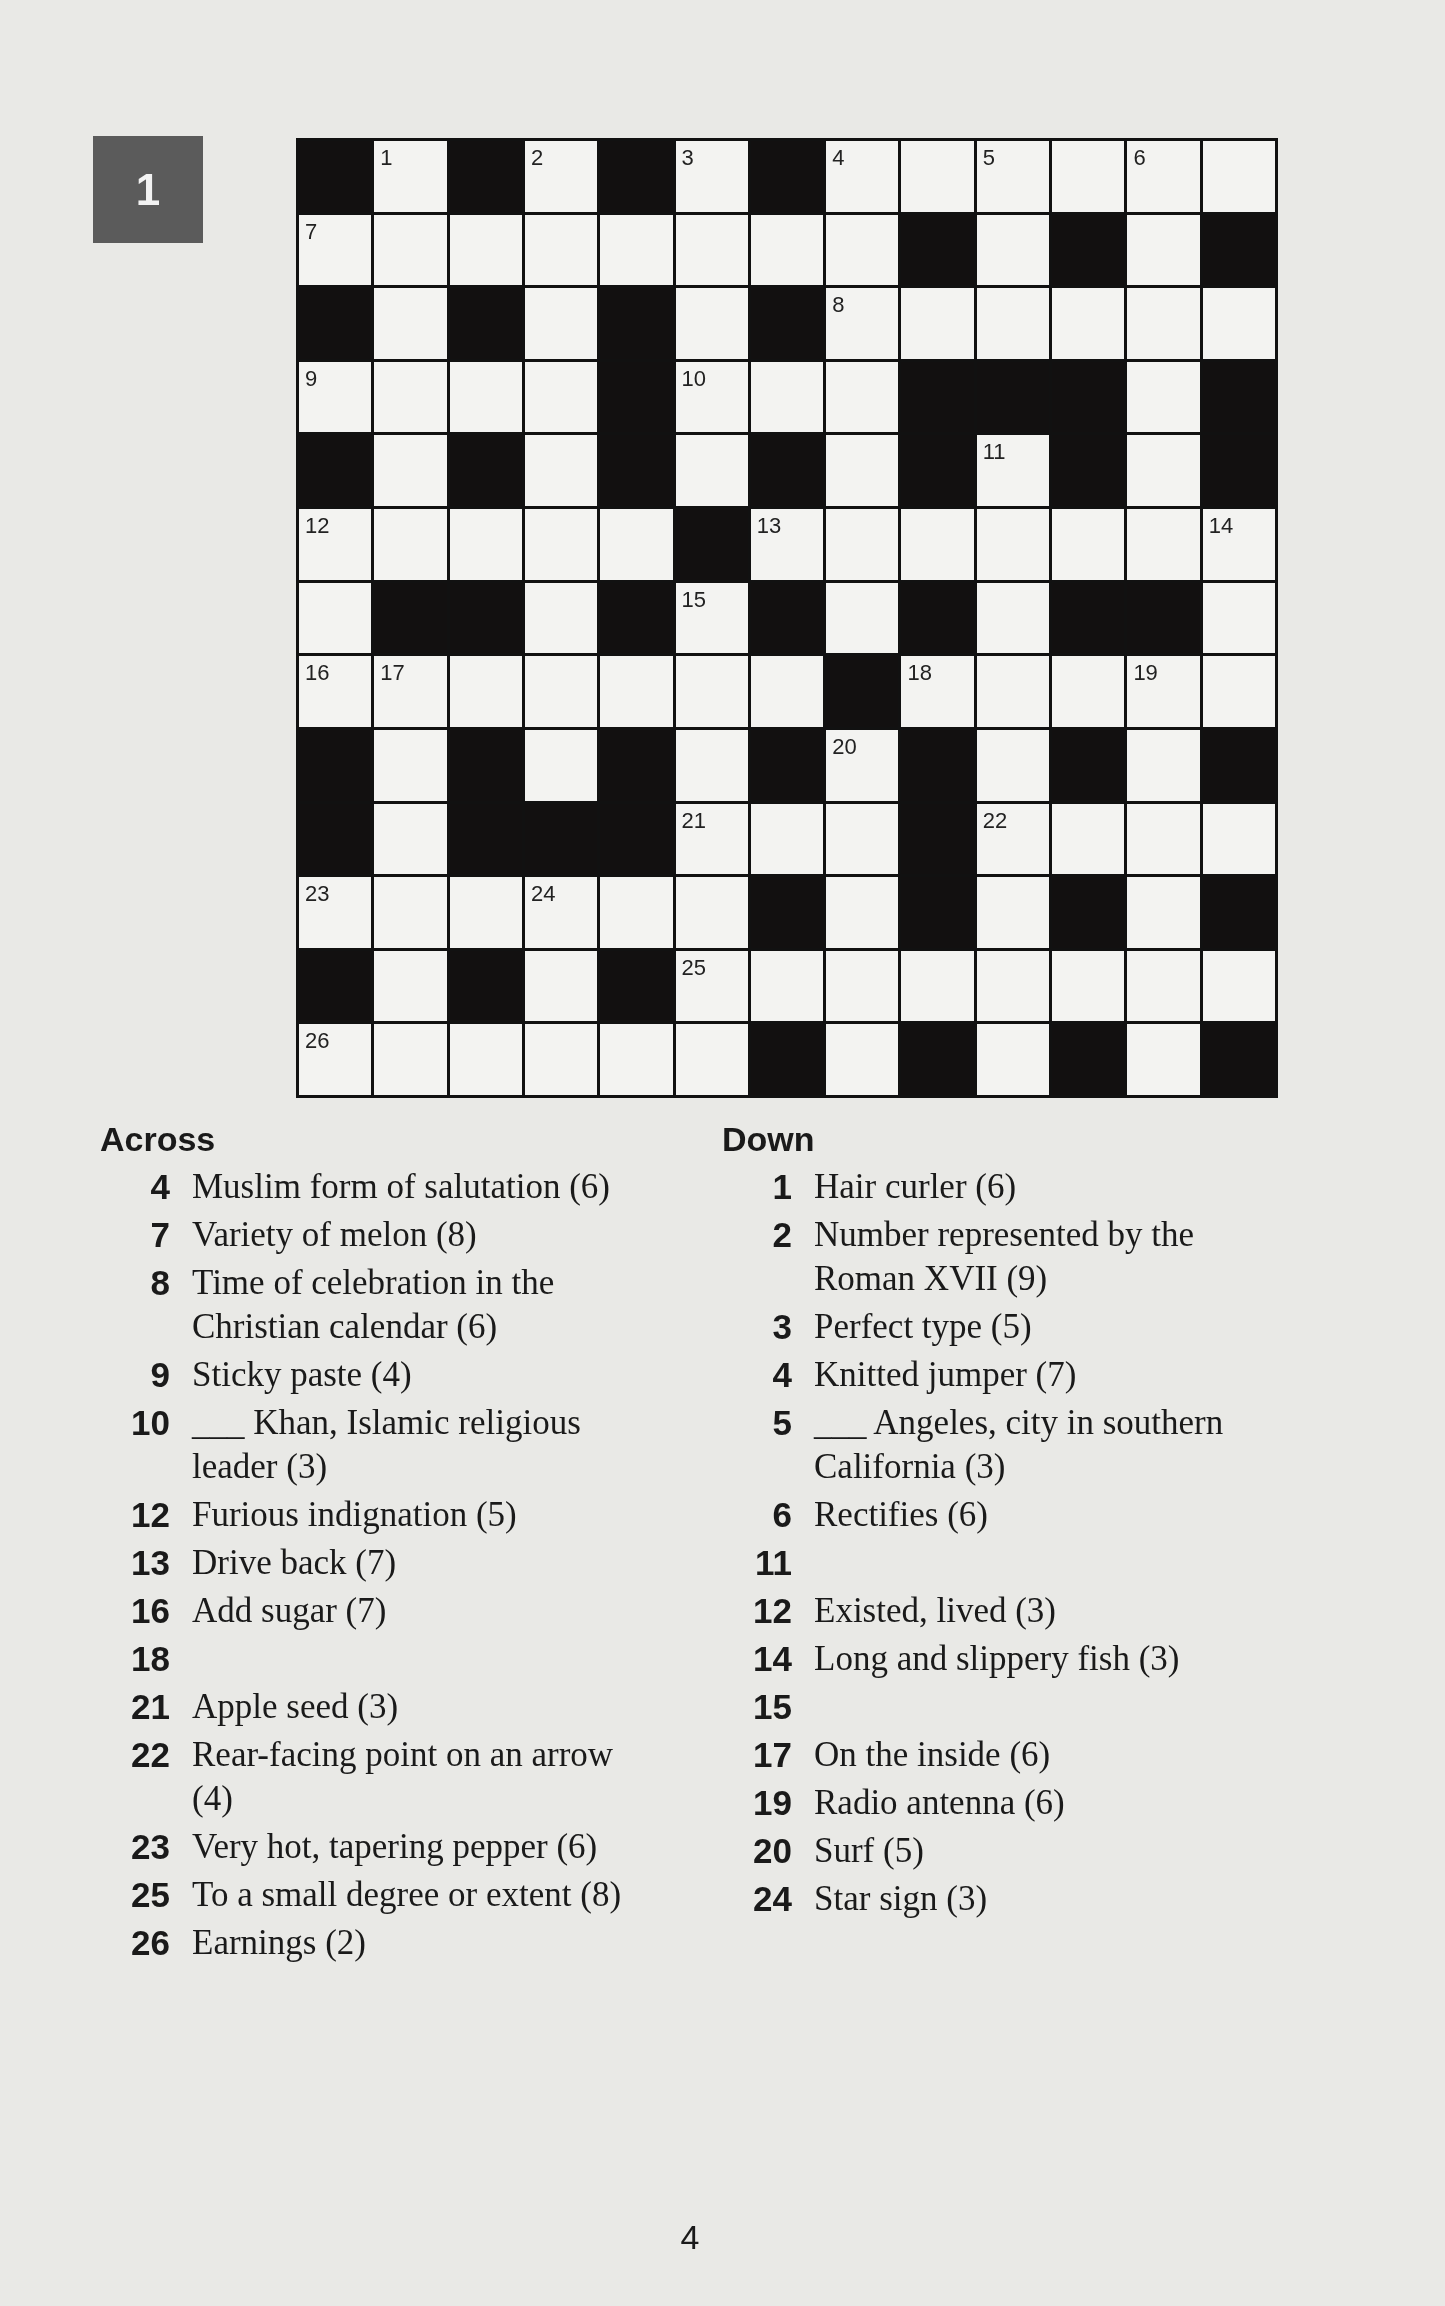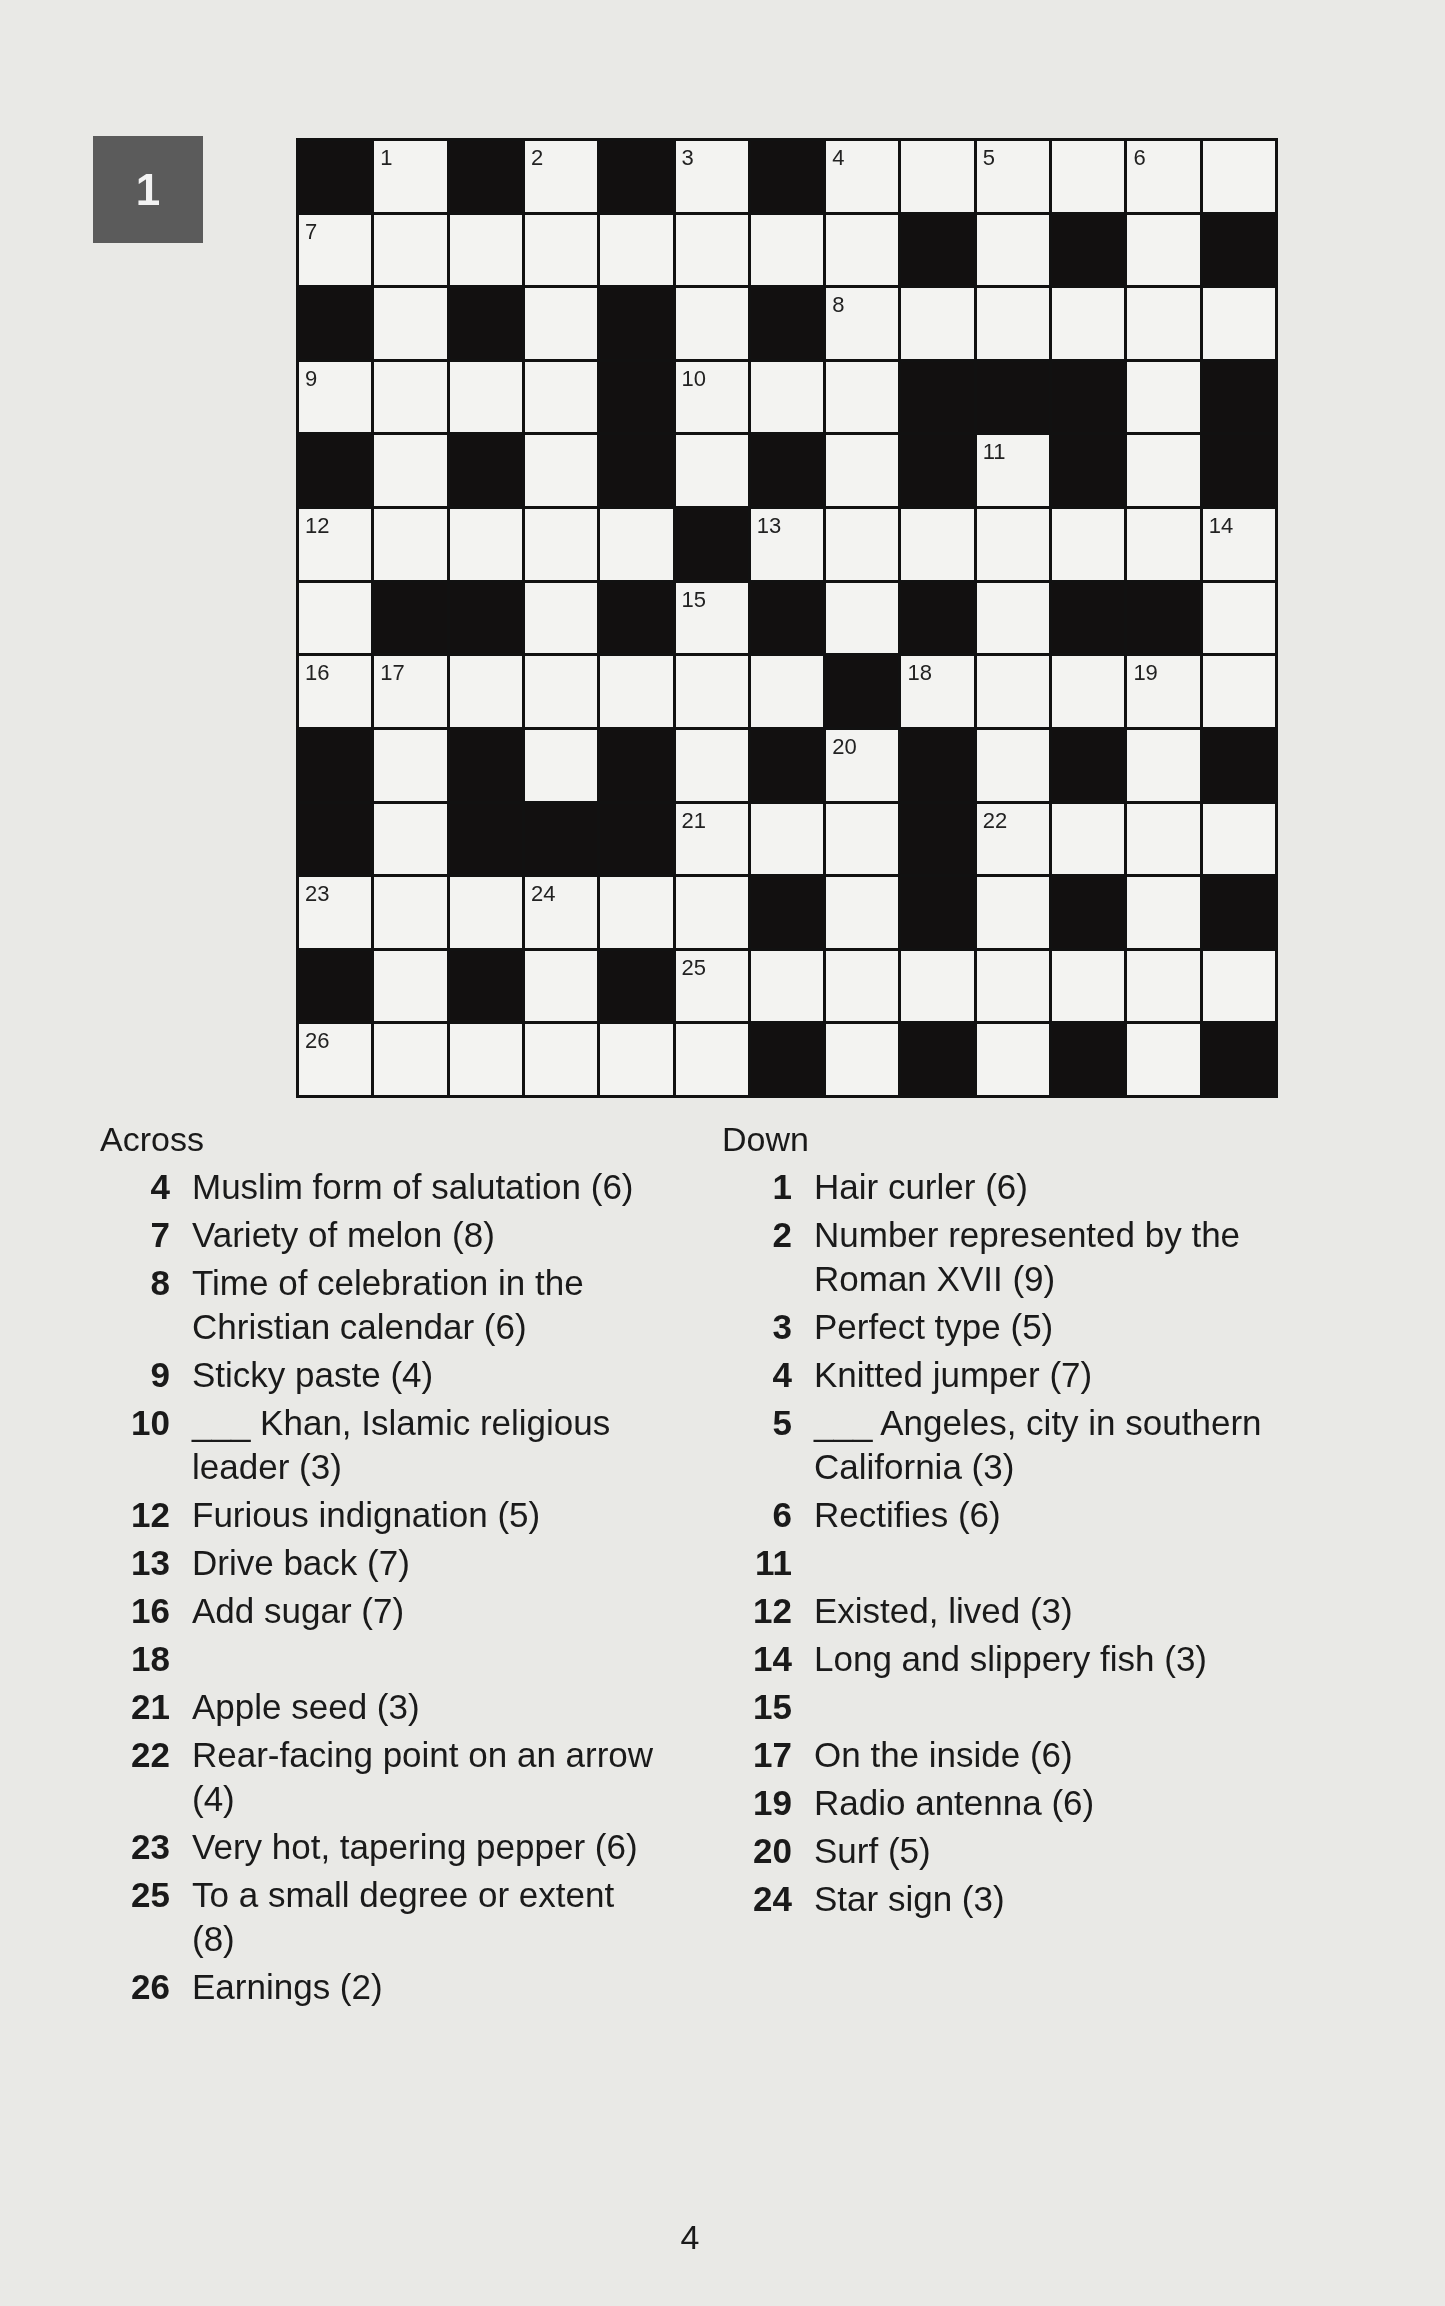--- a/index.html
+++ b/index.html
@@ -35,29 +35,29 @@
   .cell .num {
     position: absolute; left: 6px; top: 4px;
     font-size: 22px; color: #222;
   }
   .clues {
     position: absolute; top: 1120px;
   }
   .clues.across { left: 100px; width: 560px; }
   .clues.down { left: 722px; width: 560px; }
   .clues h2 {
-    margin: 0 0 6px 0; font-size: 34px; font-weight: normal;
+    margin: 0 0 6px 0; font-size: 34px; font-weight: bold;
   }
   .clue {
     display: flex; font-size: 35px; line-height: 44px; margin-bottom: 4px;
   }
   .clue .n {
     width: 70px; text-align: right; font-weight: bold; flex: none; padding-right: 22px;
   }
-  .clue .t { flex: 1; }
+  .clue .t { flex: 1; font-family: Liberation Serif, serif; }
   .page-number {
     position: absolute; left: 0; width: 1380px; top: 2218px;
     text-align: center; font-size: 34px;
   }
 </style>
 </head>
 <body>
 
 <div class="puzzle-badge">1</div>
 

